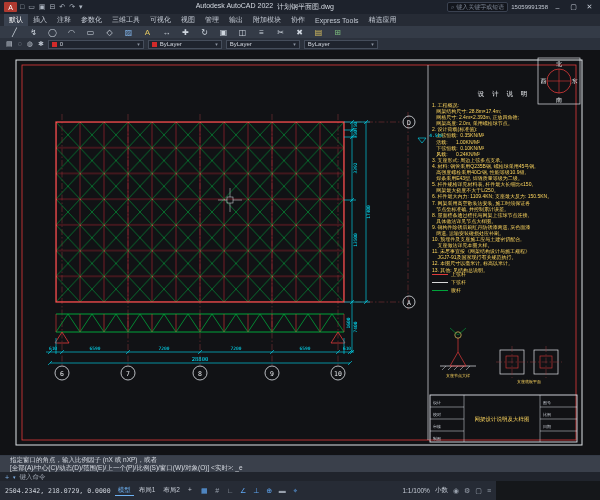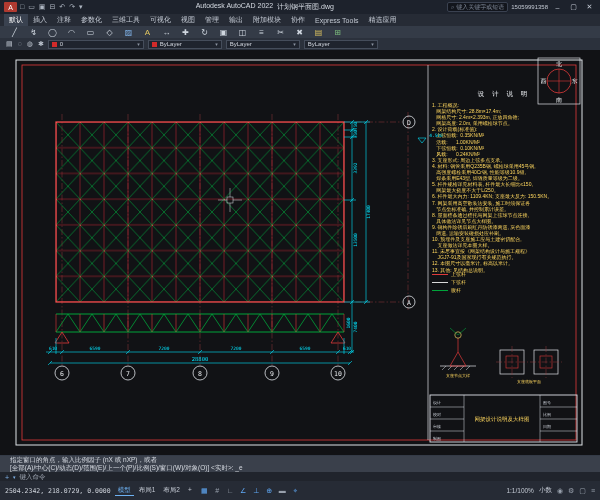--- a/index.html
+++ b/index.html
@@ -60,21 +60,21 @@
   .legend-label{font-size:5px;color:#ffd75e;white-space:nowrap}
 
   
   .cmdline{position:absolute;left:0;top:455px;width:600px;height:26px;background:#20242c;border-top:1px solid #343b47}
   .cmd-hist{height:8px;line-height:8px;font-size:6.5px;color:#d7dbe2;background:#3a404b;padding:0 10px;white-space:nowrap;overflow:hidden}
   .cmd-prompt{height:10px;display:flex;align-items:center;gap:4px;padding:0 5px;color:#9aa2ae;font-size:6.5px}
   .cmd-cross{color:#7fb2e8;font-size:7px}
   .cmd-car{color:#7fb2e8;font-size:5px}
 
   
-  .statusbar{position:absolute;left:0;top:481px;width:600px;height:19px;background:#262b35;display:flex;align-items:center;gap:4px;padding:0 5px;font-size:6.5px;color:#c3c9d3}
+  .statusbar{position:absolute;left:0;top:481px;width:496px;height:19px;background:#262b35;display:flex;align-items:center;gap:4px;padding:0 5px;font-size:6.5px;color:#c3c9d3}
   .coords{font-family:"DejaVu Sans Mono",monospace;font-size:6.5px;color:#cdd2da;white-space:nowrap}
   .sb-tabs{display:flex;gap:2px}
   .sb-tabs span{padding:0 3px}
   .sb-tabs span.active{color:#6db1f2;border-bottom:1px solid #6db1f2}
   .sb-toggles{display:flex;gap:2px}
   .sb-toggles span{width:11px;text-align:center;font-size:7px;color:#98a0ac}
   .sb-toggles span.active{color:#5fa8f5}
   .sb-right{margin-left:auto;display:flex;align-items:center;gap:5px}
   .sb-right .ic{font-size:7px;color:#98a0ac}
   .sb-text{white-space:nowrap}

